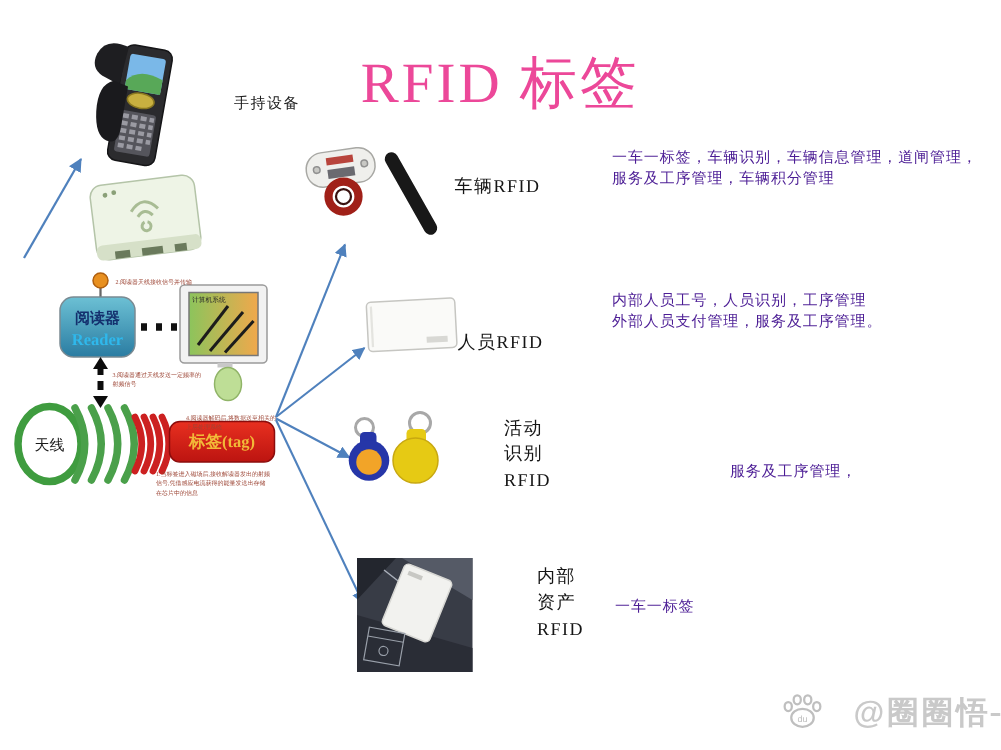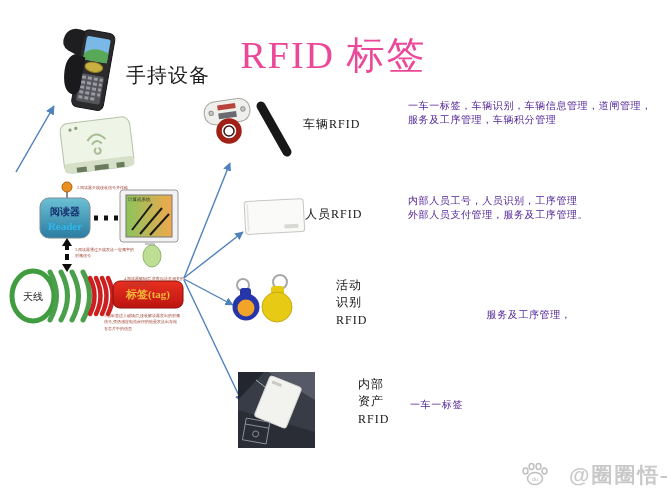--- a/index.html
+++ b/index.html
@@ -4,21 +4,21 @@
 <style>
   * { margin:0; padding:0; box-sizing:border-box; }
   body { background:#ffffff; font-family:"Liberation Serif","DejaVu Serif",serif; }
   .slide { position:relative; width:667px; height:500px; background:#ffffff; overflow:hidden; }
 
   .title { position:absolute; left:50%; top:30px; transform:translateX(-50%);
            font-size:38px; font-weight:400; color:#ec4899; letter-spacing:2px; white-space:nowrap; }
 
   .abs { position:absolute; }
 
-  .device-label { font-size:20px; color:#1c1c1c; letter-spacing:1px; white-space:nowrap; }
+  .device-label { font-size:10px; color:#1c1c1c; letter-spacing:1px; white-space:nowrap;margin-left:30px; }
 
   .rfid-label { font-size:12px; color:#151515; letter-spacing:1px; white-space:pre-line; line-height:1.45; }
 
   .rfid-desc { font-size:10px; color:#4c1d95; letter-spacing:0.6px; line-height:1.42;
                white-space:pre-line; }
 
   .note { position:absolute; font-size:4px; line-height:1.6; color:#9c4434; letter-spacing:0; }
 
   .overlay { position:absolute; left:0; top:0; pointer-events:none; }
 
@@ -181,21 +181,21 @@
   <div class="abs rfid-label" style="left:303px; top:116px;">车辆RFID</div>
   <div class="abs rfid-desc" style="left:408px; top:99px; width:248px;">一车一标签，车辆识别，车辆信息管理，道闸管理，服务及工序管理，车辆积分管理</div>
 
   <svg class="abs" style="left:240px; top:196px;" width="70" height="44" viewBox="0 0 70 44">
     <g transform="rotate(-3 35 22)">
       <rect x="5" y="4" width="59" height="33" rx="3" fill="#fafaf8" stroke="#c6c6c2"></rect>
       <rect x="44" y="29" width="14" height="4" fill="#d8d8d4"></rect>
       <line x1="8" y1="7" x2="8" y2="34" stroke="#e4e4e0" stroke-width="1.5"></line>
     </g>
   </svg>
-  <div class="abs rfid-label" style="left:305px; top:206px;">人员RFID</div>
+  <div class="abs rfid-label" style="left:305px; top:220px;">人员RFID</div>
   <div class="abs rfid-desc" style="left:408px; top:194px; width:248px;">内部人员工号，人员识别，工序管理
 外部人员支付管理，服务及工序管理。</div>
 
   <svg class="abs" style="left:228px; top:270px;" width="80" height="62" viewBox="0 0 80 62">
     <circle cx="15" cy="15" r="6" fill="none" stroke="#a8a8a8" stroke-width="2"></circle>
     <rect x="12" y="18" width="11" height="11" rx="3" fill="#2636a8"></rect>
     <circle cx="18" cy="37" r="13.5" fill="#2636a8"></circle>
     <circle cx="18" cy="38" r="8.5" fill="#f2a428"></circle>
     <circle cx="52" cy="12" r="7" fill="none" stroke="#a8a8a8" stroke-width="2"></circle>
     <rect x="43" y="16" width="13" height="12" rx="3" fill="#e6ca14"></rect>

